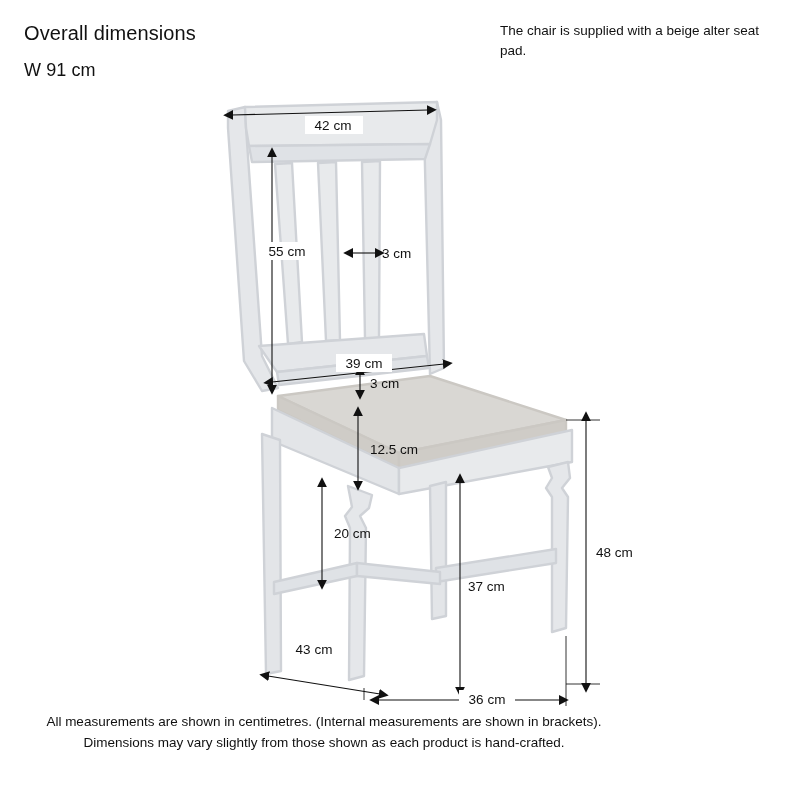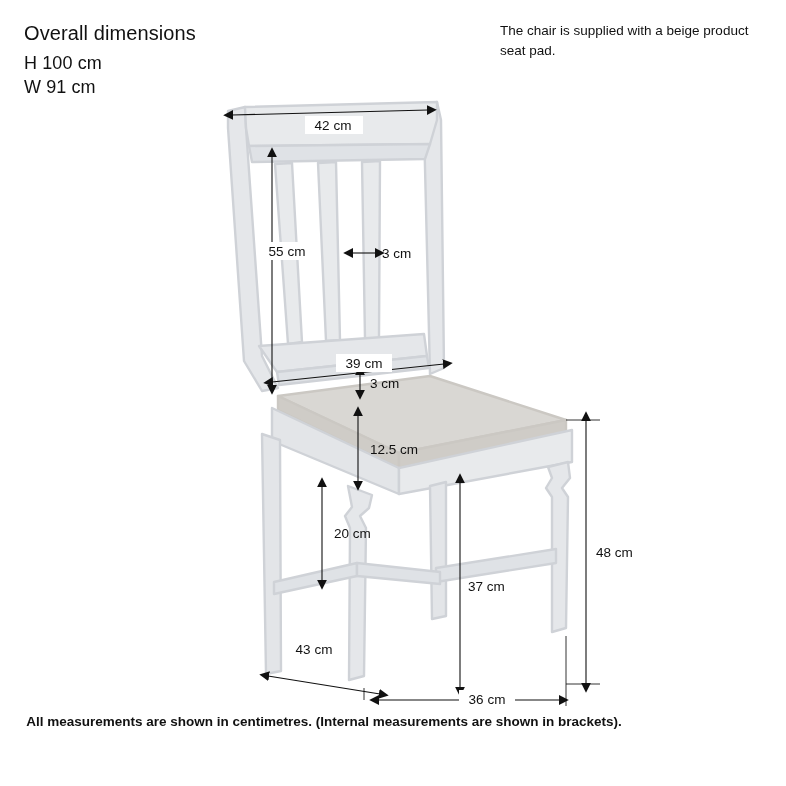--- a/index.html
+++ b/index.html
@@ -24,21 +24,21 @@
   .dims-block {
     position: absolute;
     left: 24px;
     top: 20px;
     line-height: 1.38;
   }
   .dims-title {
     font-size: 20px;
     font-weight: 400;
     color: #111;
-    margin: 0 0 3px 0;
+    margin: 0 0 10px 0;
     letter-spacing: 0.1px;
   }
   .dims-line {
     font-size: 18px;
     font-weight: 400;
     color: #111;
     letter-spacing: 0.1px;
   }
 
   .note-block {
@@ -54,21 +54,20 @@
   
   .footer {
     position: absolute;
     left: 0;
     top: 712px;
     width: 648px;
     text-align: center;
     font-size: 13.5px;
     line-height: 1.55;
     color: #111;
-    font-weight: bold;
   }
 
   
   .drawing {
     position: absolute;
     left: 0;
     top: 16px;
     width: 636px;
     height: 786px;
   }
@@ -85,25 +84,24 @@
     fill: #111111;
   }
 </style>
 </head>
 <body>
 
 <div class="page">
 
   <div class="dims-block">
     <div class="dims-title">Overall dimensions</div>
-    <div class="dims-line">H 100 cm</div>
     <div class="dims-line">W 91 cm</div>
   </div>
 
-  <div class="note-block">The chair is supplied with a beige product seat pad.</div>
+  <div class="note-block">The chair is supplied with a beige alter seat pad.</div>
 
   <div class="drawing">
     <svg class="draw" viewBox="0 0 786 786" xmlns="http://www.w3.org/2000/svg">
       <defs>
         <marker id="arrL" markerWidth="9" markerHeight="9" refX="8" refY="4.5" orient="auto">
           <path d="M9,0 L0,4.5 L9,9 z" fill="#111111"></path>
         </marker>
         <marker id="arrR" markerWidth="9" markerHeight="9" refX="1" refY="4.5" orient="auto">
           <path d="M0,0 L9,4.5 L0,9 z" fill="#111111"></path>
         </marker>
@@ -203,15 +201,16 @@
 
         <text class="dimtext" x="468" y="575" text-anchor="start">37 cm</text>
 
         <text class="dimtext" x="596" y="541" text-anchor="start">48 cm</text>
       </g>
     </svg>
   </div>
 
   <div class="footer">
     <div>All measurements are shown in centimetres. (Internal measurements are shown in brackets).</div>
+    <div>Dimensions may vary slightly from those shown as each product is hand-crafted.</div>
   </div>
 
 </div>
 
 </body></html>

